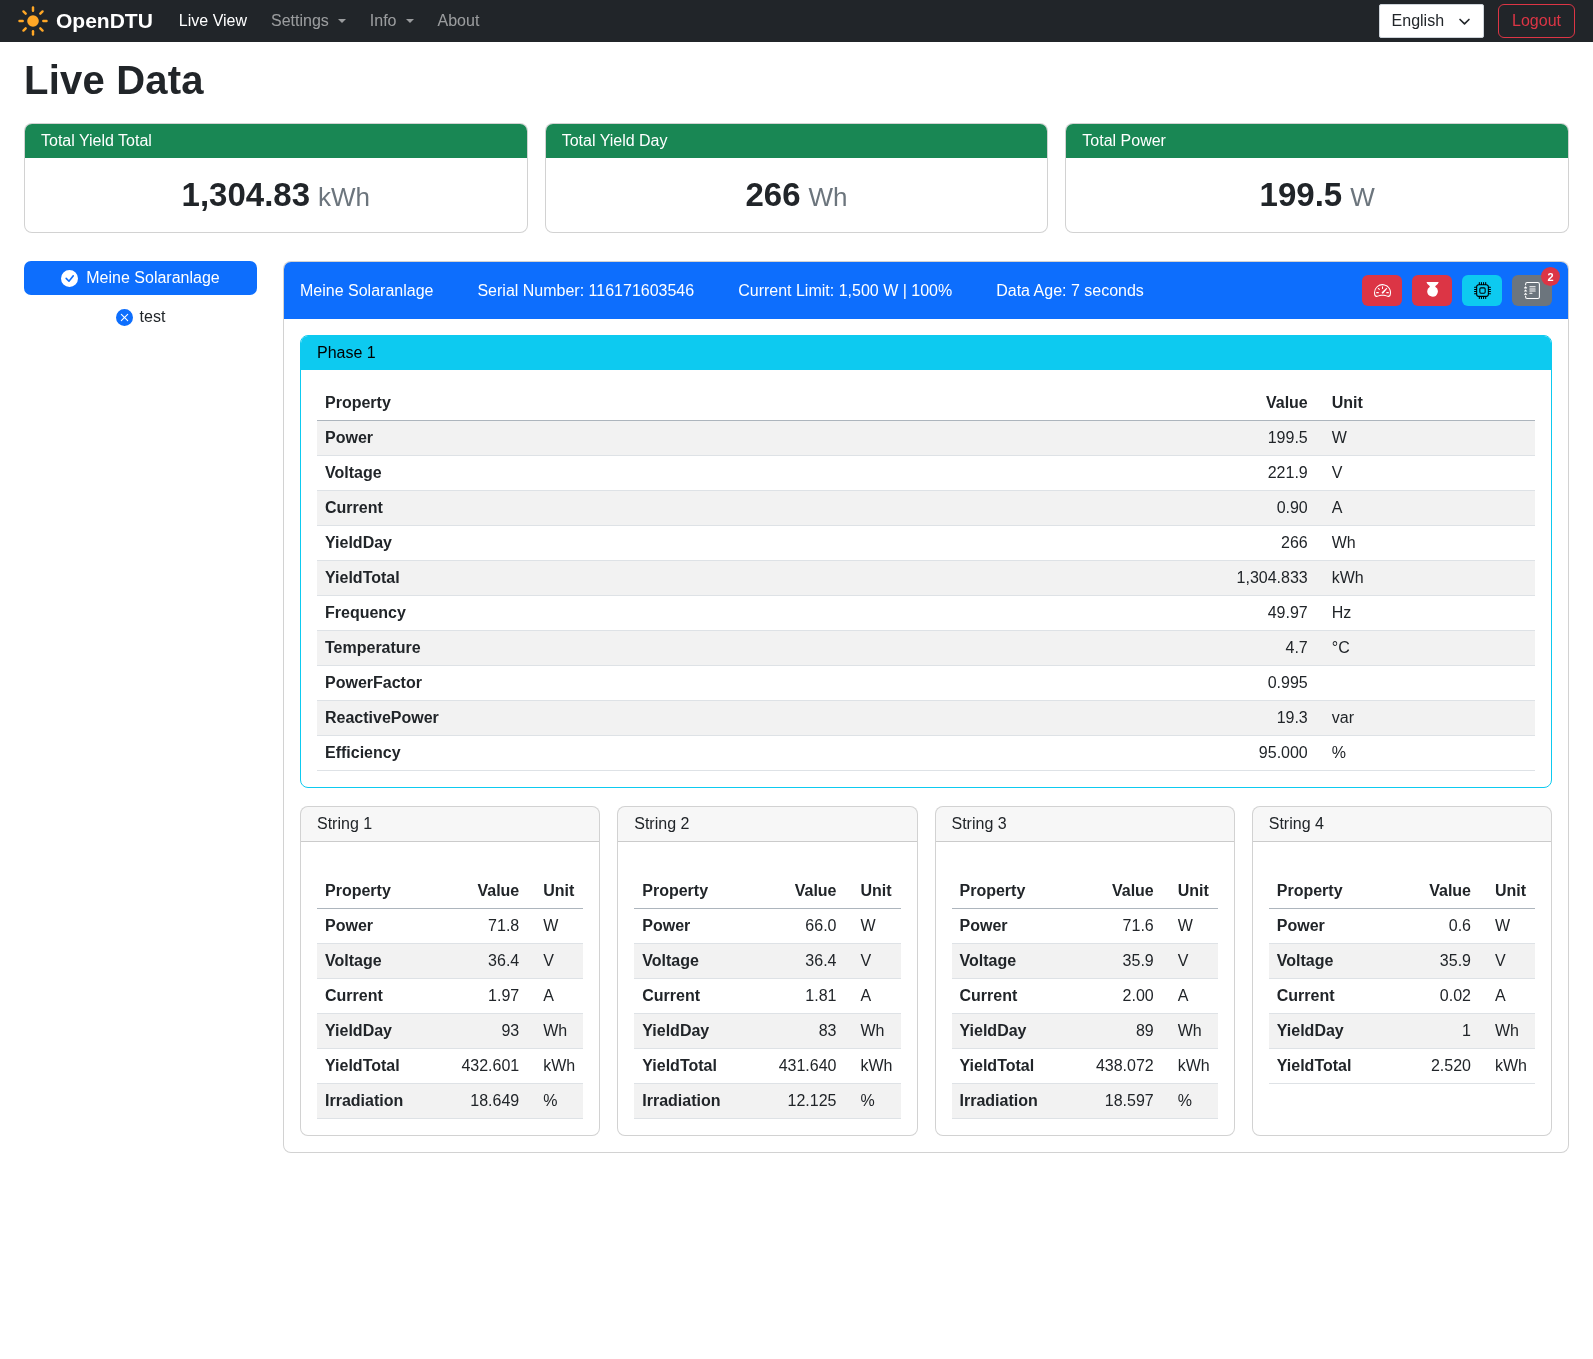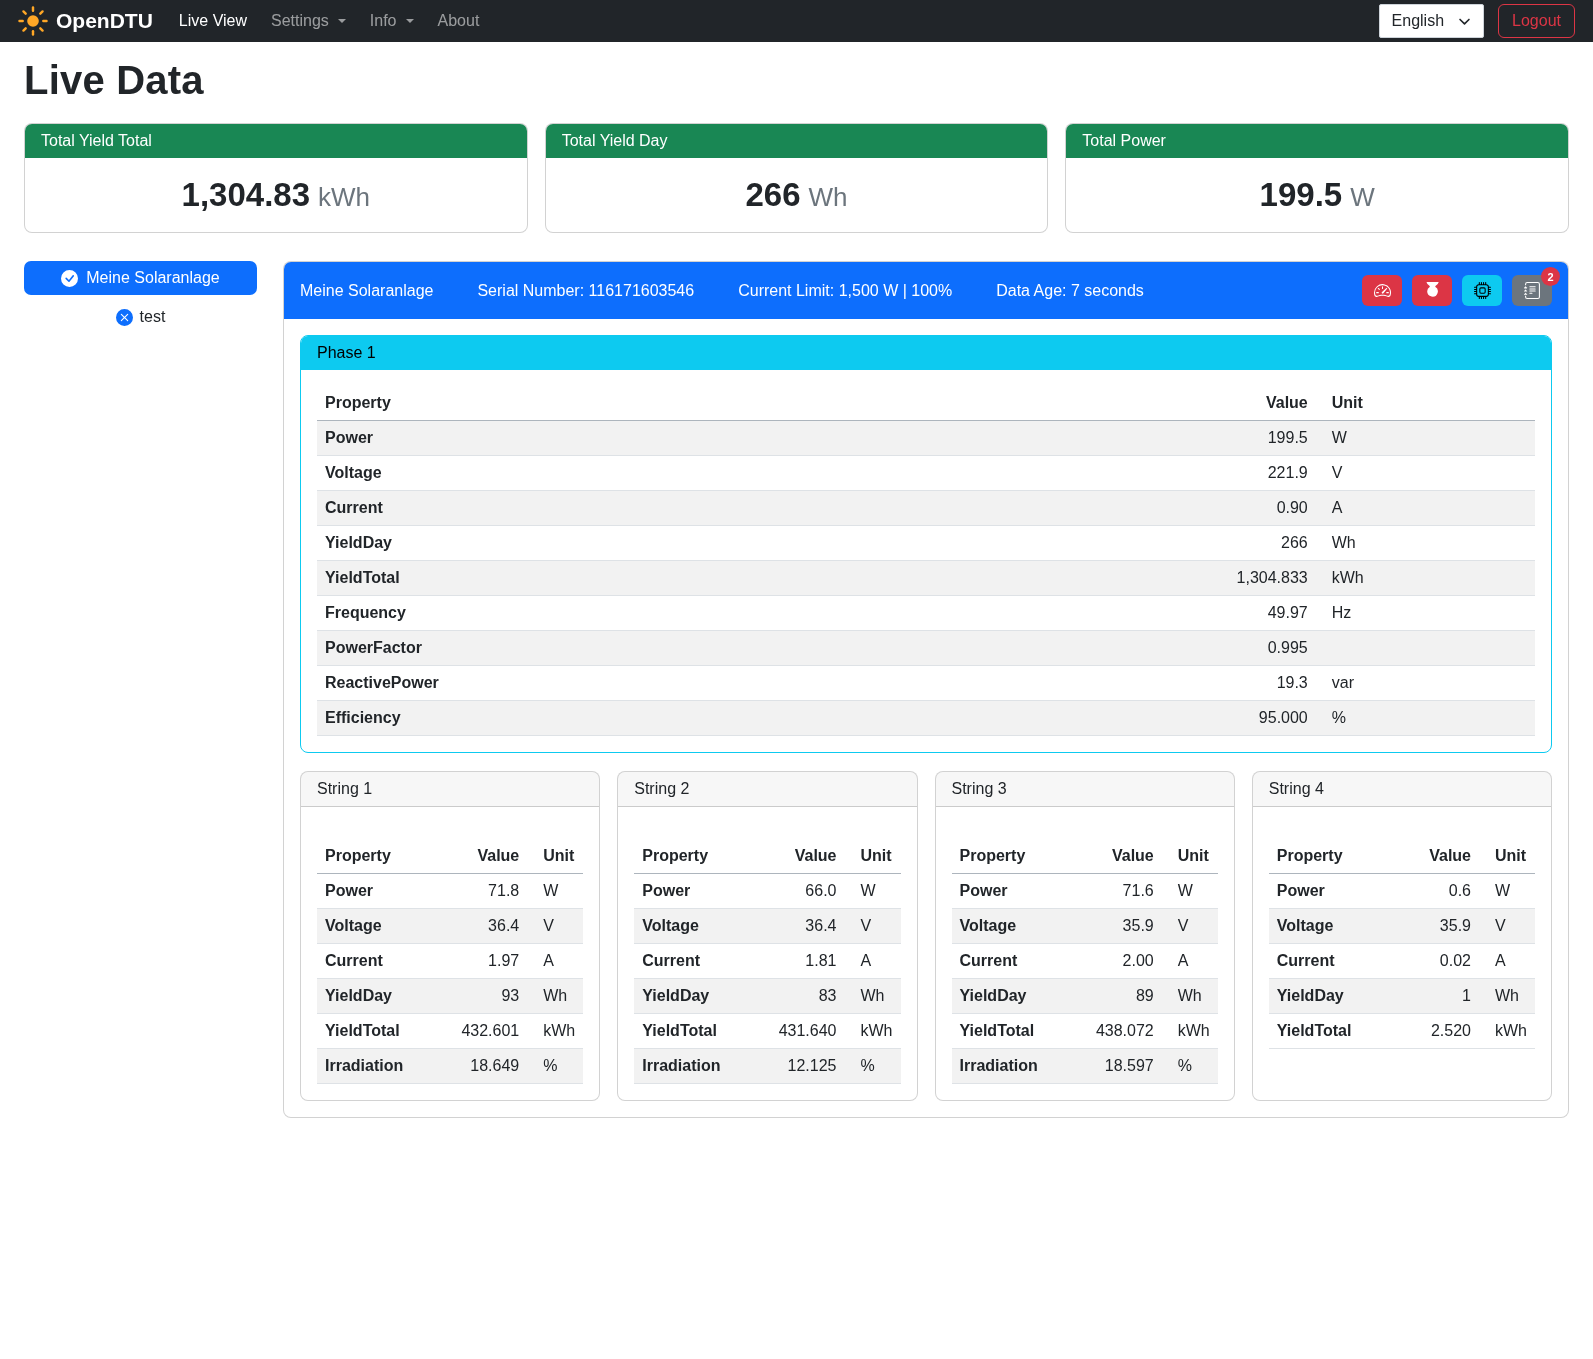--- a/index.html
+++ b/index.html
@@ -326,20 +326,25 @@
                     <th class="cell-prop">YieldTotal</th>
                     <td class="cell-val">1,304.833</td>
                     <td class="cell-unit">kWh</td>
                   </tr>
                   <tr>
                     <th class="cell-prop">Frequency</th>
                     <td class="cell-val">49.97</td>
                     <td class="cell-unit">Hz</td>
                   </tr>
                   <tr>
+                    <th class="cell-prop">Temperature</th>
+                    <td class="cell-val">4.7</td>
+                    <td class="cell-unit">°C</td>
+                  </tr>
+                  <tr>
                     <th class="cell-prop">PowerFactor</th>
                     <td class="cell-val">0.995</td>
                     <td class="cell-unit"></td>
                   </tr>
                   <tr>
                     <th class="cell-prop">ReactivePower</th>
                     <td class="cell-val">19.3</td>
                     <td class="cell-unit">var</td>
                   </tr>
                   <tr>

